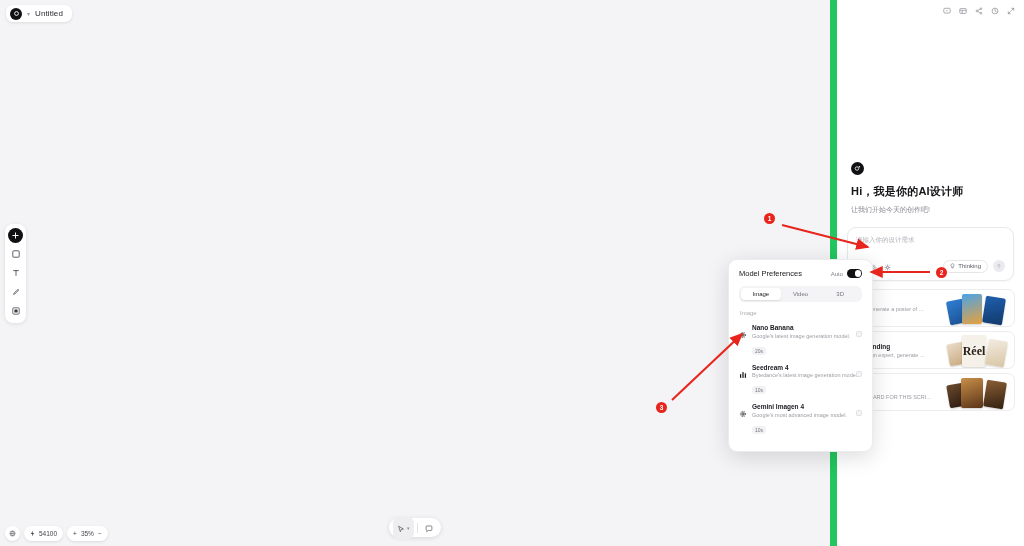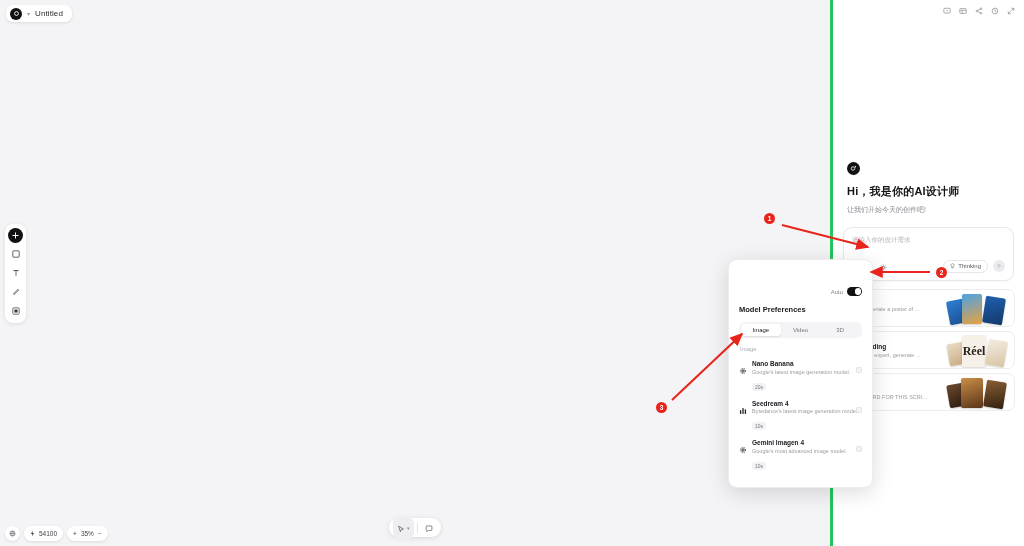--- a/index.html
+++ b/index.html
@@ -90,21 +90,21 @@
     color: #53535c;
   }
   .bt-item.active { background: #eeeef1; }
   .divider-v { width: 1px; height: 10px; background: #e4e4e8; }
 
   
   .aipanel {
     position: absolute; right: 0; top: 0;
     width: 194px; height: 546px;
     background: #ffffff;
-    border-left: 3px solid #22c55e;
+    border-left: 7px solid #22c55e;
   }
   .ai-topbar {
     height: 22px;
     display: flex; align-items: center; justify-content: flex-end;
     gap: 8px; padding: 0 9px;
     color: #88888f;
   }
   .ai-topbar .ic { display: flex; align-items: center; }
 
   .ai-hero { padding: 0 14px; margin-top: 140px; }
@@ -177,21 +177,21 @@
     position: absolute; left: 728px; top: 259px;
     width: 145px;
     background: #ffffff;
     border: 1px solid #ececef;
     border-radius: 9px;
     box-shadow: 0 5px 22px rgba(0,0,0,.14);
     padding: 9px 10px 11px 10px;
     z-index: 20;
   }
   .mp-head { display: flex; align-items: center; justify-content: space-between; }
-  .mp-title { font-size: 7.5px; font-weight: bold; color: #18181d; margin-top: 36px; }
+  .mp-title { font-size: 7.5px; font-weight: normal; color: #18181d; }
   .mp-auto { display: flex; align-items: center; gap: 4px; }
   .mp-auto-label { font-size: 6px; color: #83838b; }
   .toggle {
     width: 15px; height: 8.5px; border-radius: 5px;
     background: #111114; position: relative;
   }
   .toggle .knob {
     position: absolute; right: 1px; top: 1px;
     width: 6.5px; height: 6.5px; border-radius: 50%;
     background: #fff;

